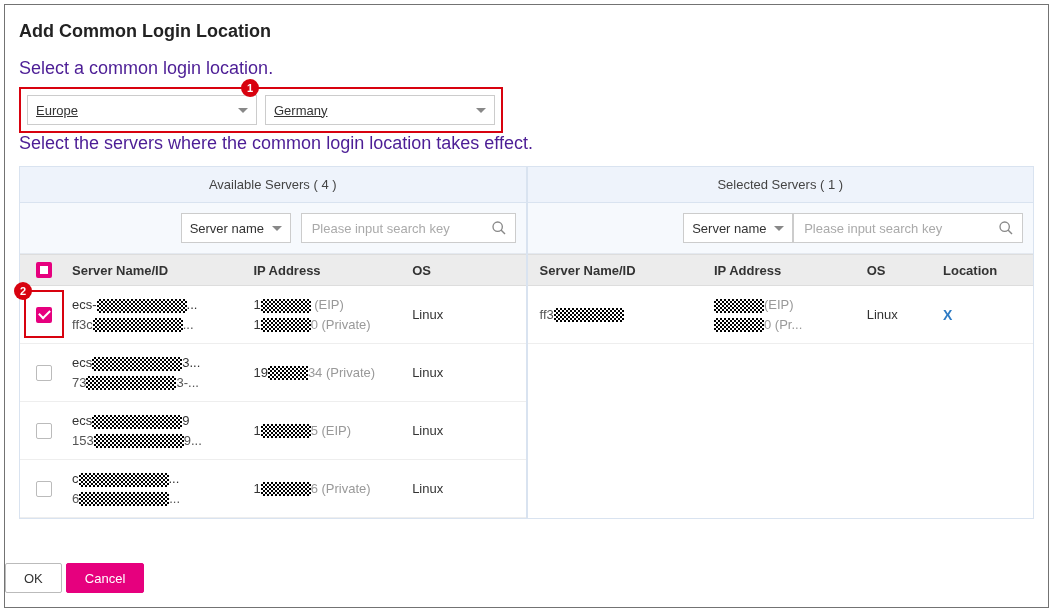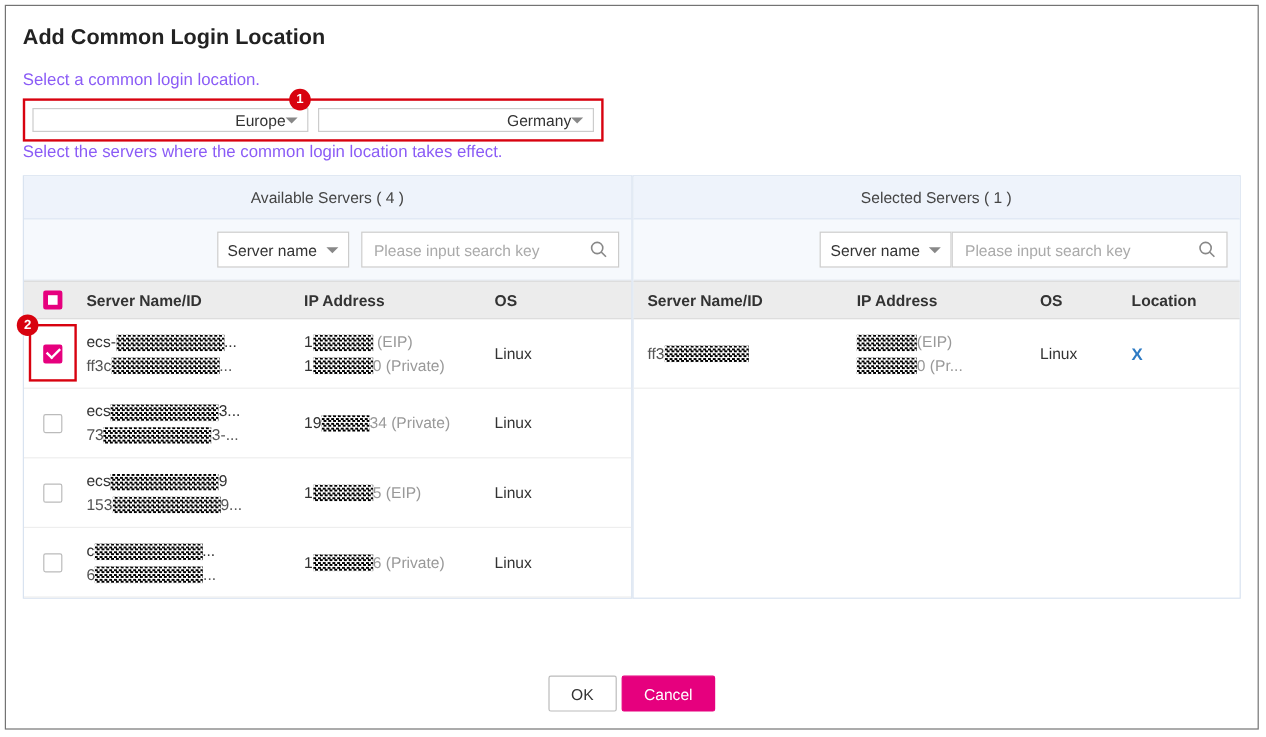--- a/index.html
+++ b/index.html
@@ -18,22 +18,22 @@
     position: relative;
     padding: 12px 14px;
   }
   .title {
     font-size: 18px;
     font-weight: bold;
     color: #222;
     margin: 4px 0 16px 0;
   }
   .instr {
-    font-size: 14px;
-    color: #8b5cf6;
+    font-size: 18px;
+    color: #4c1d95;
     margin-bottom: 8px;
   }
   .dropdowns {
     display: inline-flex;
     gap: 8px;
     border: 2px solid #d8020f;
     padding: 6px;
     position: relative;
   }
   .callout {
@@ -45,28 +45,29 @@
     color: #fff;
     font-size: 11px;
     font-weight: bold;
     display: flex;
     align-items: center;
     justify-content: center;
   }
   .callout-1 { top: -10px; left: 220px; }
   .select {
     border: 1px solid #ccc;
-    height: 20px;
-    display: flex;
-    align-items: center;
-    justify-content: flex-end;
+    height: 30px;
+    display: flex;
+    align-items: center;
+    justify-content: space-between;
     padding: 0 8px;
     background: #fff;
     cursor: pointer;
     font-size: 13px;
+    text-decoration: underline;
   }
   .sel-region { width: 230px; }
   .sel-country { width: 230px; }
   .caret {
     width: 0; height: 0;
     border-left: 5px solid transparent;
     border-right: 5px solid transparent;
     border-top: 5px solid #888;
   }
   .panels {
@@ -213,21 +214,21 @@
     font-weight: bold;
     cursor: pointer;
     font-size: 14px;
   }
   .footer {
     position: absolute;
     bottom: 14px;
     left: 0;
     width: 100%;
     display: flex;
-    justify-content: center;
+    justify-content: flex-start;
     gap: 4px;
   }
   .btn {
     height: 30px;
     padding: 0 18px;
     font-size: 13px;
     border-radius: 2px;
     cursor: pointer;
     display: flex;
     align-items: center;

